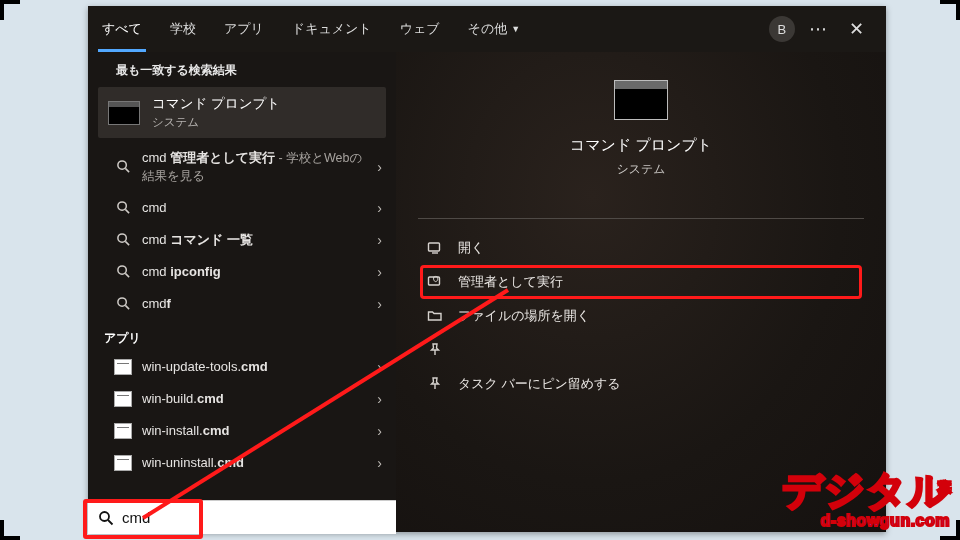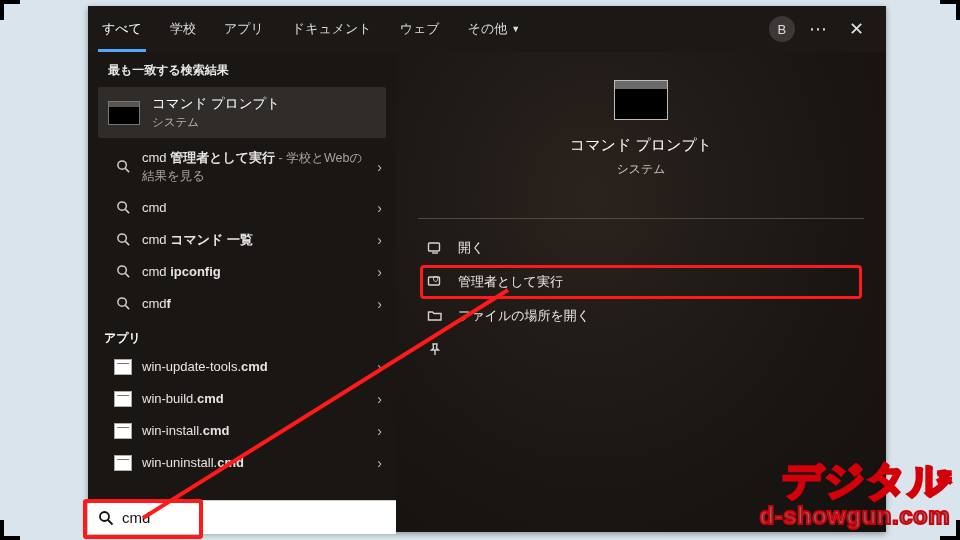--- a/index.html
+++ b/index.html
@@ -36,21 +36,21 @@
   }
   .more-dots { font-size: 18px; color: #ddd; letter-spacing: 2px; cursor: pointer; }
   .close-x { font-size: 18px; color: #ddd; cursor: pointer; padding: 4px 6px; }
   .chev-down { font-size: 9px; margin-left: 4px; }
 
   
   .body { flex: 1; display: flex; min-height: 0; }
 
   
   .left { width: 308px; display: flex; flex-direction: column; }
-  .section-title { font-size: 12px; color: #e8e8e8; padding: 10px 20px 6px; font-weight: 600; }
+  .section-title { font-size: 12px; color: #e8e8e8; padding: 10px 28px 6px; font-weight: 600; }
 
   .best-match {
     display: flex; align-items: center; gap: 12px;
     background: #302c29; margin: 2px 10px 4px 10px; padding: 8px 10px;
     border-radius: 2px;
   }
   .best-thumb {
     width: 32px; height: 24px; background: #000; border: 1px solid #777;
     display: flex; align-items: flex-start;
   }
@@ -131,21 +131,21 @@
   .watermark {
     position: absolute; right: 10px; bottom: 10px; text-align: right;
     font-family: "Arial Black", sans-serif; pointer-events: none;
   }
   .watermark .big {
     font-size: 40px; font-weight: 700; color: #ffd400;
     -webkit-text-stroke: 3px #d3000a; letter-spacing: 1px;
     text-shadow: 0 0 2px #d3000a;
   }
   .watermark .url {
-    font-size: 24px; font-weight: 900; color: #737373;
+    font-size: 16px; font-weight: 900; color: #a21caf;
     -webkit-text-stroke: 2px #d3000a; letter-spacing: .5px;
     margin-top: -6px;
   }
   .watermark .side {
     position: absolute; right: -4px; top: 6px; writing-mode: vertical-rl;
     font-size: 14px; font-weight: 900; color: #ffd400;
     -webkit-text-stroke: 1.5px #d3000a;
   }
 
   
@@ -347,20 +347,28 @@
           </span>
           <span>ファイルの場所を開く</span>
         </div>
         <div class="action">
           <span class="aicon">
             <svg viewBox="0 0 16 16" width="16" height="16" stroke="currentColor" fill="none" stroke-width="1.4">
                 <path d="M6 2h4l-.5 4 2 2H4.5l2-2L6 2zM8 8v5"></path>
               </svg>
           </span>
         </div>
+        <div class="action">
+          <span class="aicon">
+            <svg viewBox="0 0 16 16" width="16" height="16" stroke="currentColor" fill="none" stroke-width="1.4">
+                <path d="M6 2h4l-.5 4 2 2H4.5l2-2L6 2zM8 8v5"></path>
+              </svg>
+          </span>
+          <span>タスク バーにピン留めする</span>
+        </div>
       </div>
     </div>
 
   </div>
 </div>
 
 <div class="searchbar">
   <span class="mag">
     <svg viewBox="0 0 16 16" width="16" height="16" stroke="#111" fill="none" stroke-width="1.8">
         <circle cx="6.5" cy="6.5" r="4.5"></circle>

